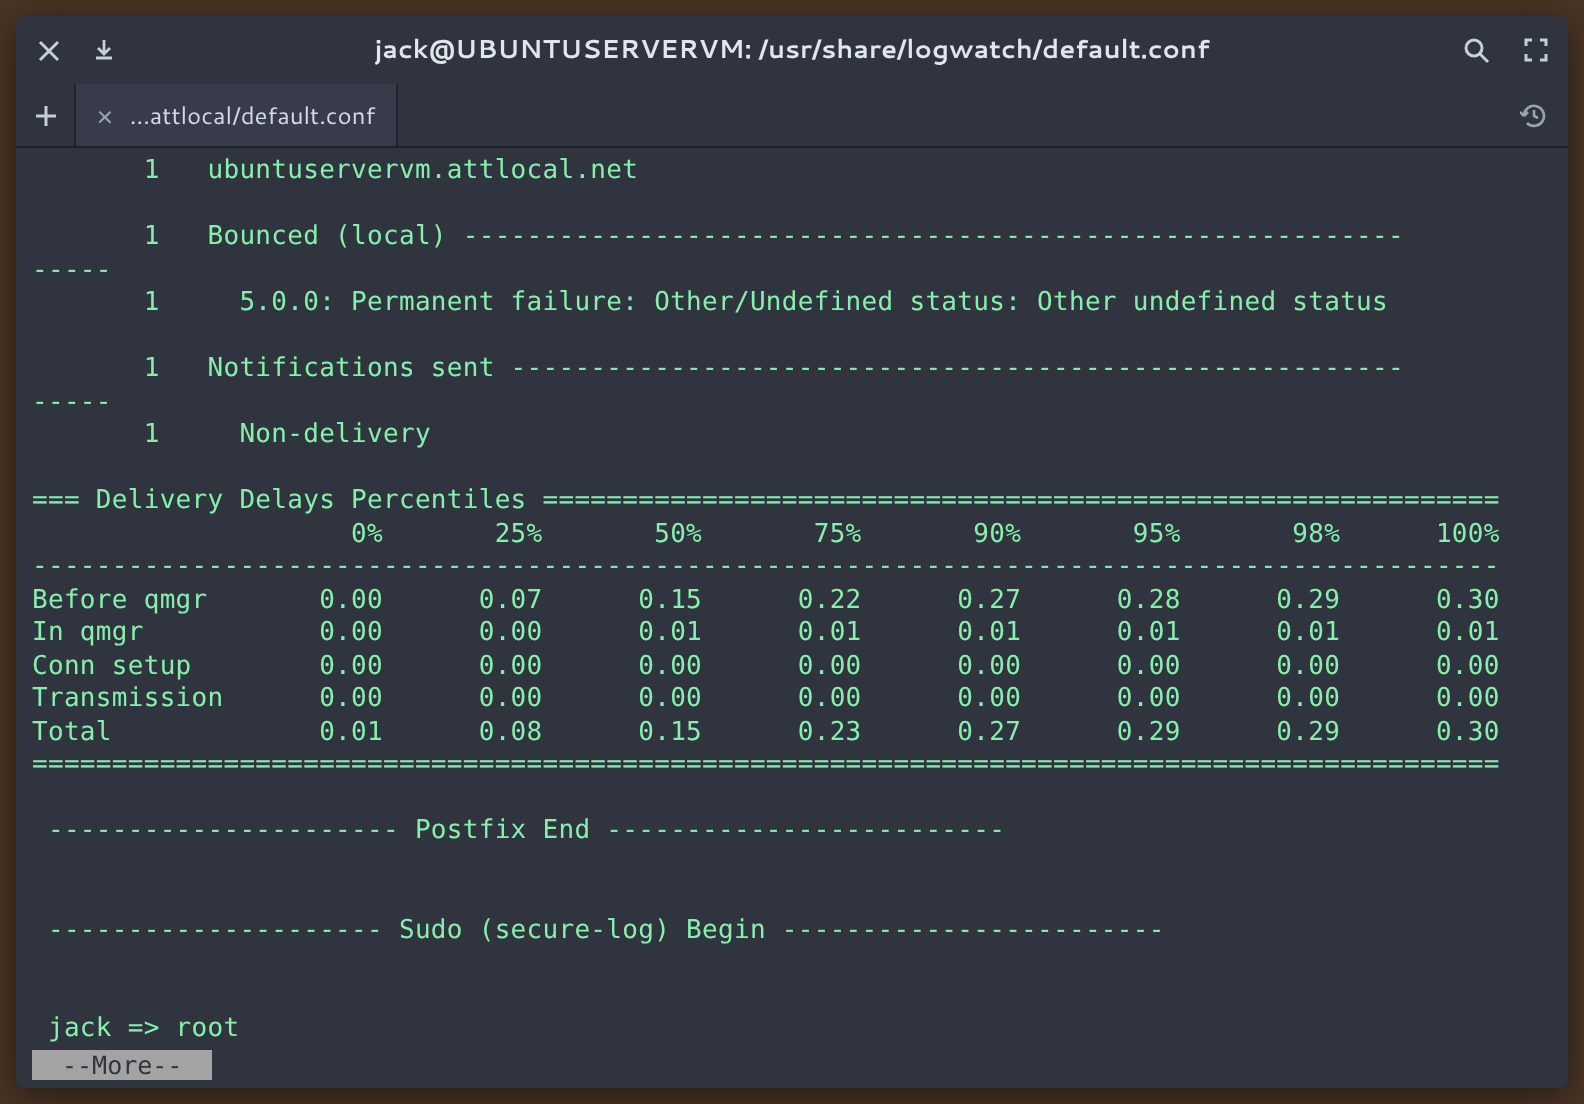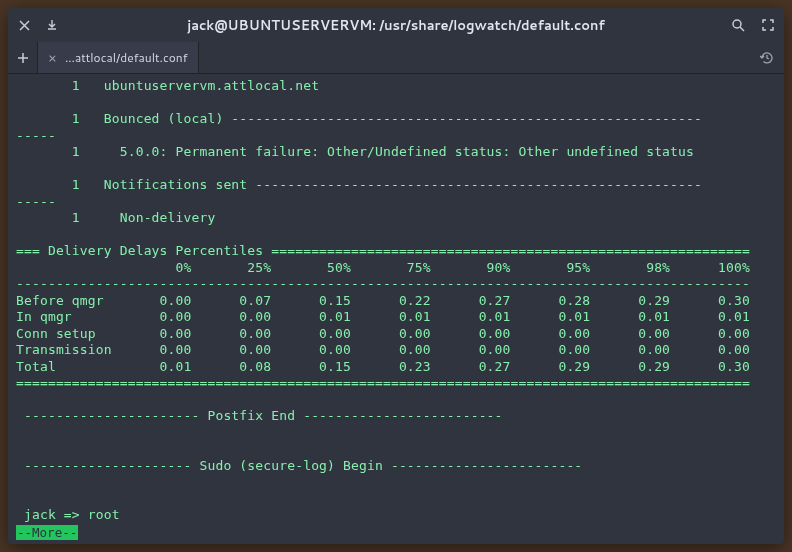--- a/index.html
+++ b/index.html
@@ -80,25 +80,25 @@
       overflow: hidden;
       letter-spacing: 0.15px;
     }
     .statusbar {
       display: flex;
       padding-left: 8px;
       padding-bottom: 4px;
       background: #2f343f;
     }
     .more {
-      background: #22c55e;
+      background: #a3a3a3;
       color: #2f343f;
       font-family: 'DejaVu Sans Mono', monospace;
       font-size: 12.5px;
-      padding: 0 1px;
+      padding: 0 15px;
     }
   </style>
 </head>
 <body>
 
 <div class="window">
 
   <div class="titlebar">
     <div class="titlebar-left">
       <span class="icon-btn">

